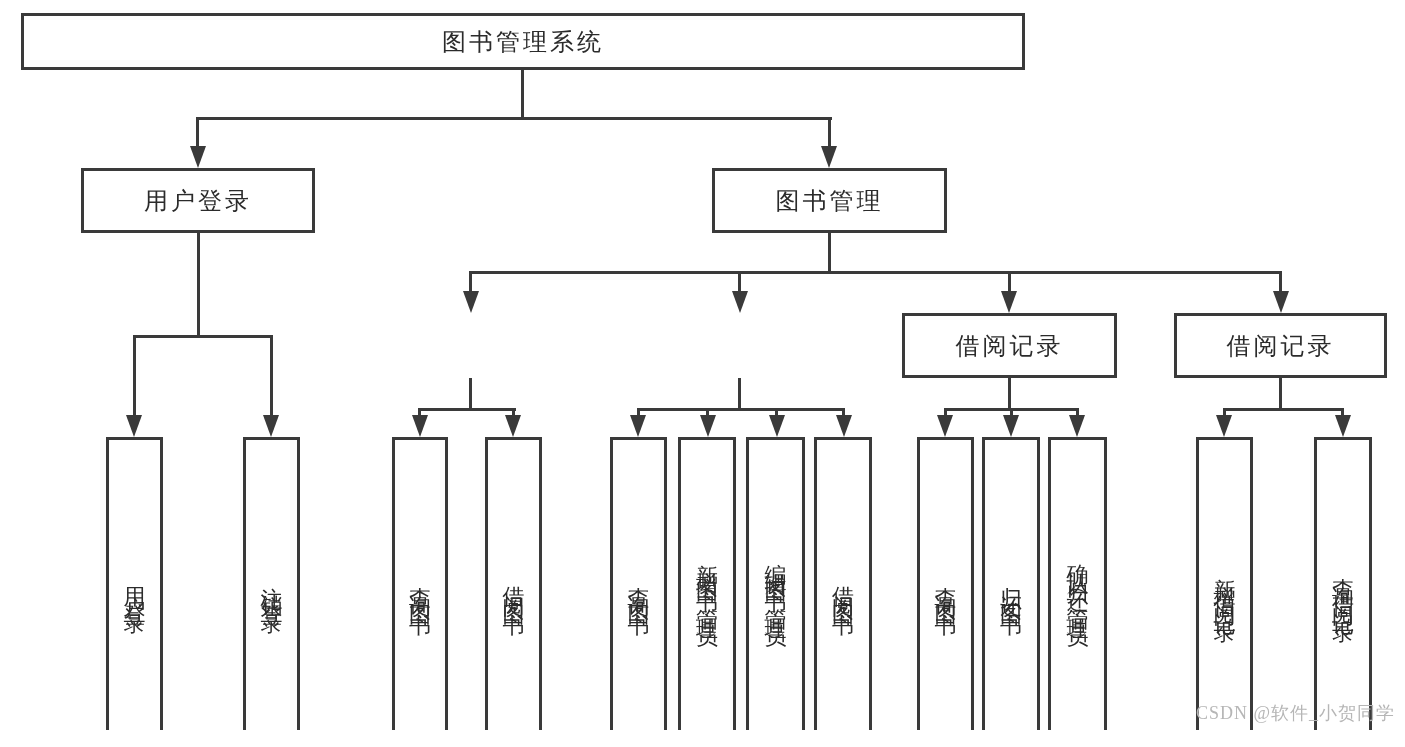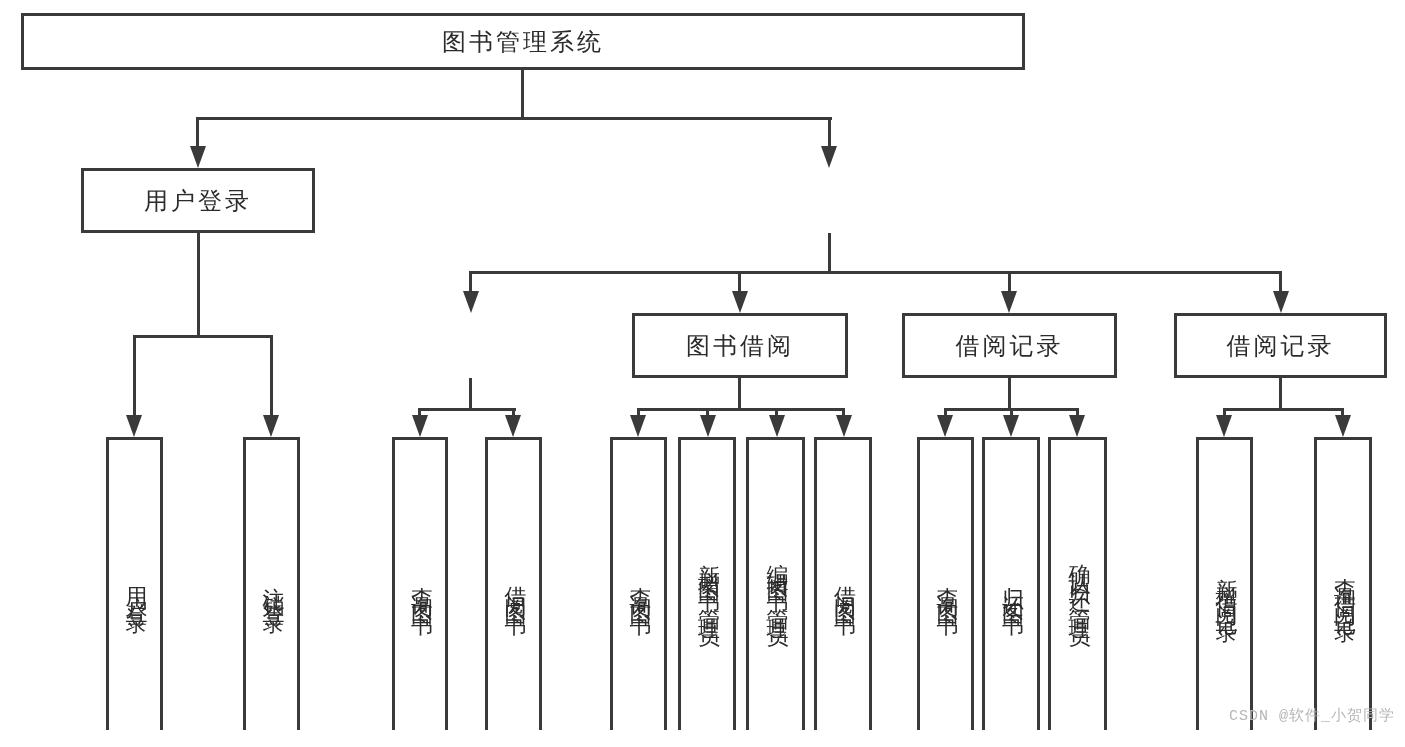--- a/index.html
+++ b/index.html
@@ -1,20 +1,20 @@
 <!DOCTYPE html>
 <html><head>
 <meta charset="utf-8">
 <style>
   html,body{margin:0;padding:0;background:#ffffff;}
   .canvas{
     position:relative;
     width:1405px;height:730px;
     background:#ffffff;
-    font-family:Liberation Mono, monospace;
+    font-family:Liberation Serif, serif;
     color:#2b2b2b;
     overflow:hidden;
   }
   .box{
     position:absolute;
     box-sizing:border-box;
     border:3px solid #3a3a3a;
     background:#ffffff;
     display:flex;
     align-items:center;
@@ -40,21 +40,21 @@
     position:absolute;
     width:0;height:0;
     border-left:8px solid transparent;
     border-right:8px solid transparent;
     border-top:22px solid #3a3a3a;
   }
   .watermark{
     position:absolute;
     right:10px;
     bottom:5px;
-    font-size:15px;
+    font-size:18px;
     letter-spacing:1px;
     color:#b6b6b6;
     z-index:5;
     white-space:nowrap;
   }
 </style>
 </head>
 <body>
 
 <div class="canvas">
@@ -118,24 +118,24 @@
   <div class="line" style="left:1341px;top:408px;width:3px;height:10px"></div>
   <div class="arrow" style="left:1335px;top:415px"></div>
 
   <div class="box" style="left:21px;top:13px;width:1004px;height:57px">
     <span class="hlabel">图书管理系统</span>
   </div>
 
   <div class="box" style="left:81px;top:168px;width:234px;height:65px">
     <span class="hlabel">用户登录</span>
   </div>
+  <div class="box" style="left:712px;top:168px;width:235px;height:65px">
+    <span class="hlabel">图书管理</span>
+  </div>
 
-  <div class="box" style="left:632px;top:313px;width:216px;height:65px">
-    <span class="hlabel">图书借阅</span>
-  </div>
   <div class="box" style="left:902px;top:313px;width:215px;height:65px">
     <span class="hlabel">借阅记录</span>
   </div>
   <div class="box" style="left:1174px;top:313px;width:213px;height:65px">
     <span class="hlabel">借阅记录</span>
   </div>
 
   <div class="box" style="left:106px;top:437px;width:57px;height:299px">
     <span class="vlabel">用户登录</span>
   </div>

